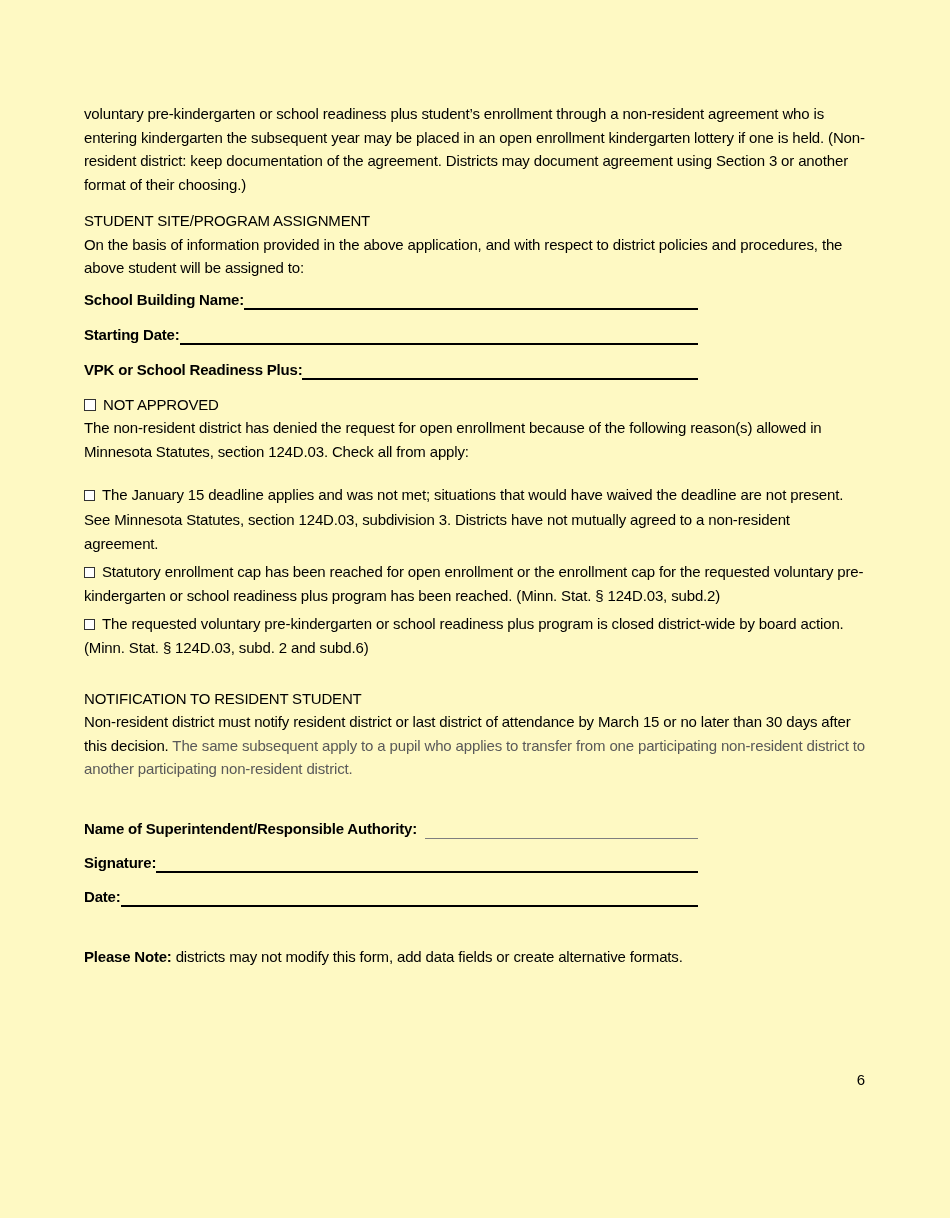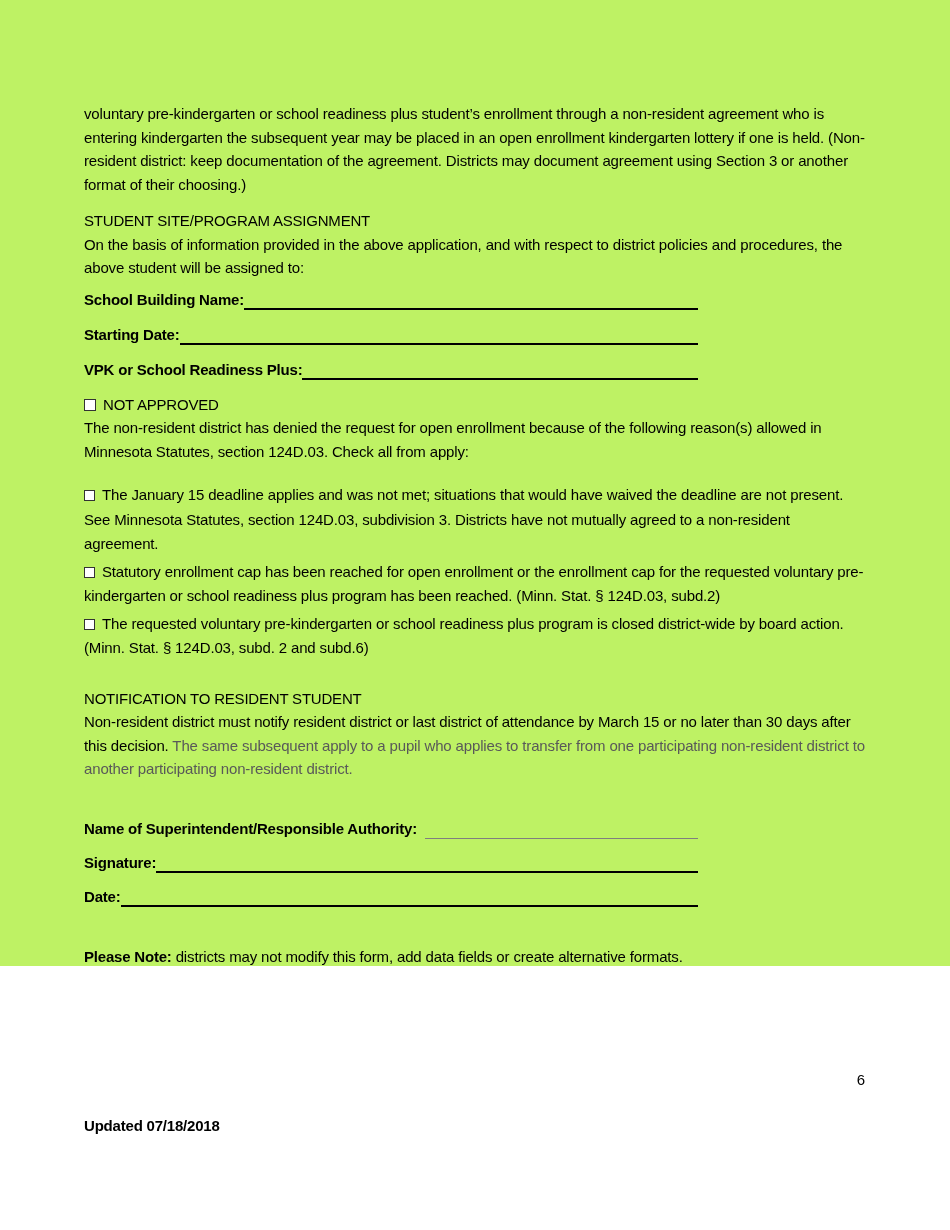--- a/index.html
+++ b/index.html
@@ -4,23 +4,23 @@
 <style>
   * { margin: 0; padding: 0; box-sizing: border-box; }
   html, body { background: #ffffff; }
   body {
     width: 950px; height: 1230px;
     font-family: "Liberation Sans", sans-serif;
     color: #000000;
     overflow: hidden;
   }
   .page {
-    width: 950px; height: 966px;
+    width: 950px; height: 1218px;
     padding: 102px 85px 0 84px;
-    background: #bef264;
+    background: #fef9c3;
     position: relative;
   }
   .body-text {
     font-size: 15px;
     line-height: 23.5px;
     letter-spacing: -0.15px;
     color: #000000;
   }
   .section-heading {
     font-size: 15px;
@@ -153,15 +153,14 @@
     <div class="field-row">
       <span class="flabel">Date:</span>
       <span class="fline"></span>
     </div>
   </div>
 
   <p class="body-text note-paragraph"><span class="note-label">Please Note:</span><span> districts may not modify this form, add data fields or create alternative formats.</span></p>
 
   <div class="page-number">6</div>
 
-  <div class="footer-updated">Updated 07/18/2018</div>
 
 </div>
 
 </body></html>

